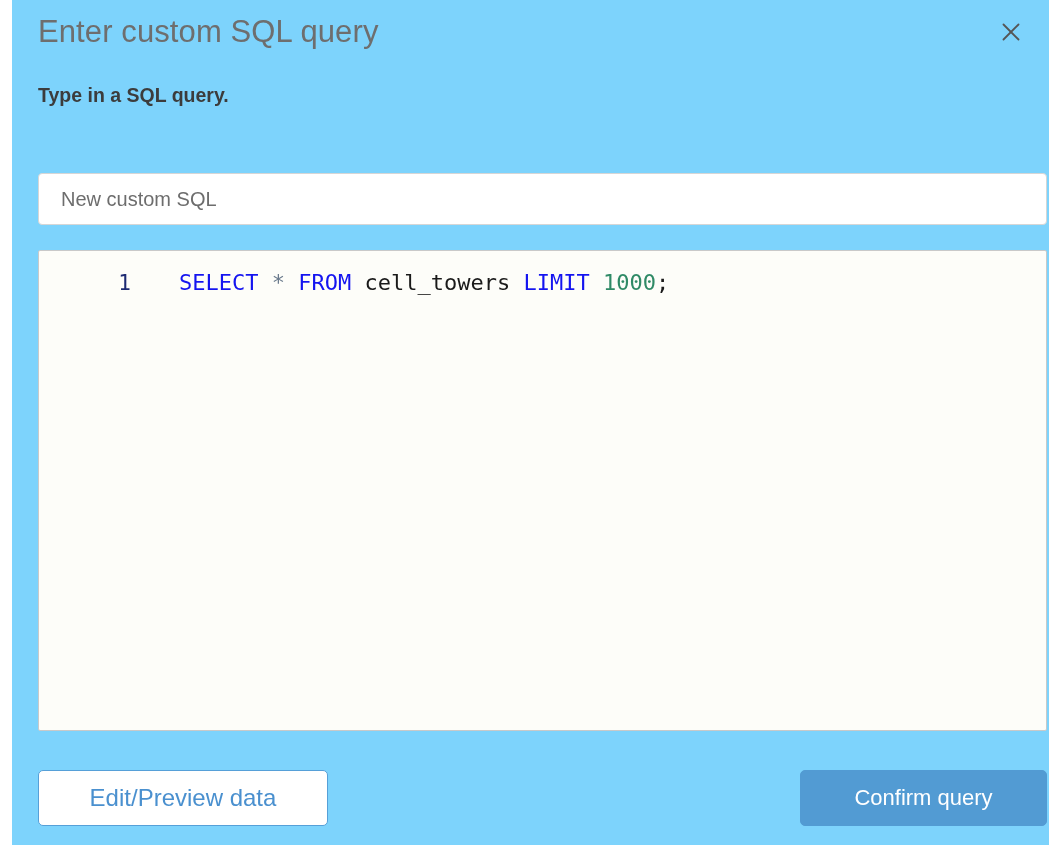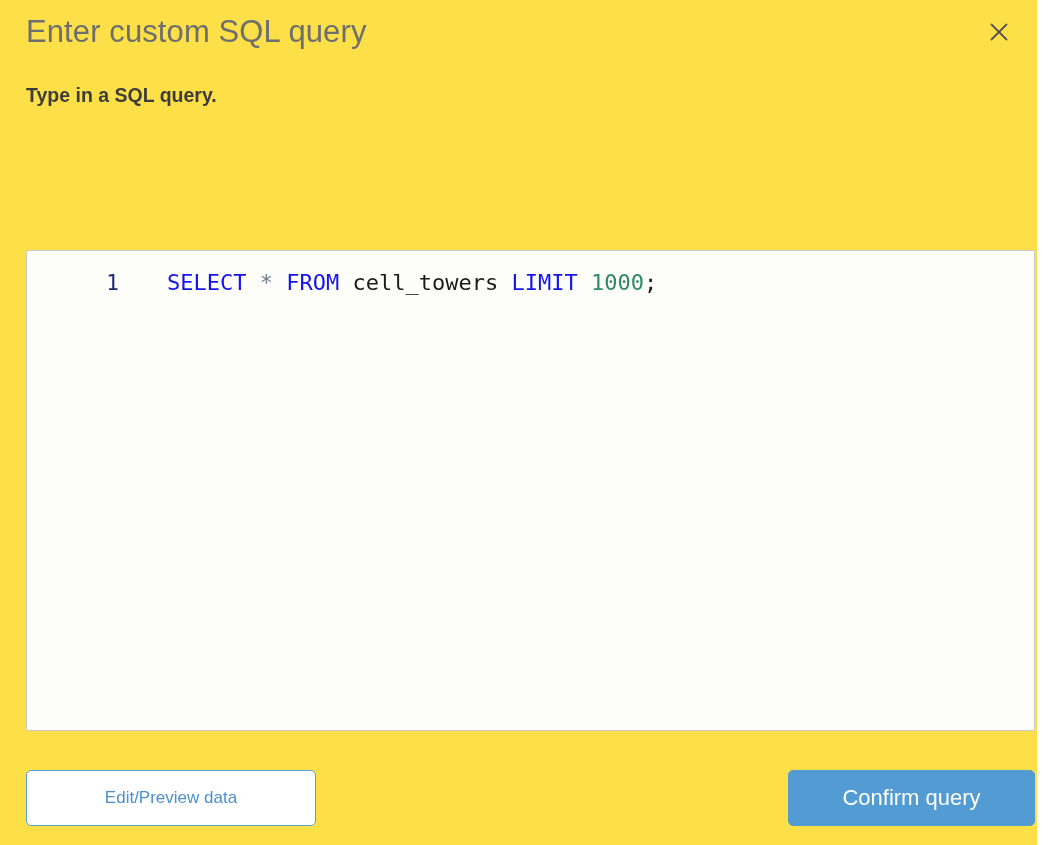--- a/index.html
+++ b/index.html
@@ -11,24 +11,24 @@
     width: 1061px;
     height: 845px;
     position: relative;
     overflow: hidden;
     font-family: "Liberation Sans", sans-serif;
     -webkit-font-smoothing: antialiased;
   }
 
   .dialog {
     position: absolute;
-    left: 0; top: 0;
+    left: 12px; top: 0;
     width: 1037px;
     height: 845px;
-    background: #fde047;
+    background: #7dd3fc;
     box-sizing: border-box;
   }
 
   
   .dialog-title {
     position: absolute;
     left: 26px;
     top: 14px;
     font-size: 31px;
     font-weight: 400;
@@ -136,21 +136,21 @@
     left: 26px;
     top: 770px;
     width: 290px;
     height: 56px;
     box-sizing: border-box;
     background: #ffffff;
     border: 1.5px solid #56a0d8;
     border-radius: 5px;
     color: #4a90cf;
     font-family: "Liberation Sans", sans-serif;
-    font-size: 17px;
+    font-size: 24px;
     font-weight: 400;
     cursor: pointer;
     padding: 0;
   }
   .btn-primary {
     position: absolute;
     left: 788px;
     top: 770px;
     width: 247px;
     height: 56px;
@@ -177,20 +177,21 @@
 
   <button class="close-button">
     <span>
       <svg width="22" height="22" viewBox="0 0 22 22" aria-hidden="true">
         <line x1="3.5" y1="3.5" x2="18.5" y2="18.5" stroke="#555555" stroke-width="1.8" stroke-linecap="round"></line>
         <line x1="18.5" y1="3.5" x2="3.5" y2="18.5" stroke="#555555" stroke-width="1.8" stroke-linecap="round"></line>
       </svg>
     </span>
   </button>
 
+  <input class="name-input" type="text" placeholder="New custom SQL" style="">
 
   <div class="sql-editor">
     <div class="code-row">
       <span class="gutter">1</span>
       <span class="code-line"><span class="tok-kw">SELECT</span><span class="tok-id"> </span><span class="tok-op">*</span><span class="tok-id"> </span><span class="tok-kw">FROM</span><span class="tok-id"> </span><span class="tok-id">cell_towers</span><span class="tok-id"> </span><span class="tok-kw">LIMIT</span><span class="tok-id"> </span><span class="tok-num">1000</span><span class="tok-punc">;</span></span>
     </div>
   </div>
 
   <button class="btn-secondary">Edit/Preview data</button>
 

